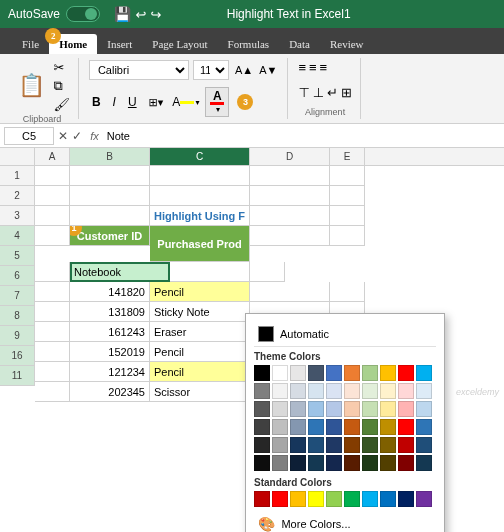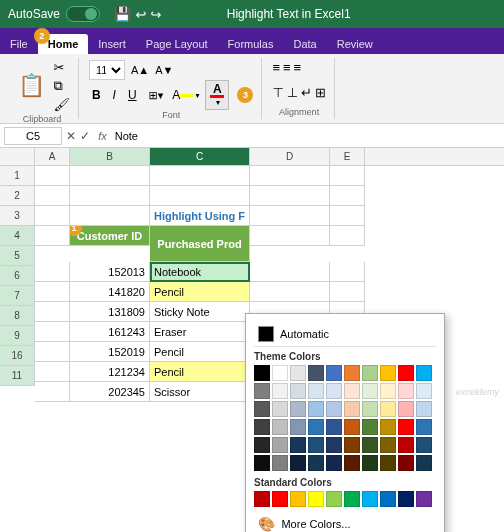--- a/index.html
+++ b/index.html
@@ -45,25 +45,26 @@
       height: 16px;
       font-size: 9px;
       display: flex;
       align-items: center;
       justify-content: center;
       font-weight: bold;
     }
 
     
     .ribbon-tabs {
-      background: #4c1d95;
+      background: #404040;
       display: flex;
       height: 26px;
       align-items: flex-end;
-      padding: 0 0;
+      padding: 0 12px;
+      font-family: Liberation Serif, serif;
     }
     .ribbon-tab {
       padding: 4px 10px;
       font-size: 11px;
       cursor: pointer;
       color: rgba(255,255,255,0.85);
       border-radius: 3px 3px 0 0;
     }
     .ribbon-tab.active {
       background: white;
@@ -170,21 +171,21 @@
     .formula-bar {
       display: flex;
       align-items: center;
       height: 24px;
       border-bottom: 1px solid #d0d0d0;
       padding: 0 4px;
       gap: 4px;
     }
     .cell-ref {
       border: 1px solid #ccc;
-      width: 58px;
+      width: 50px;
       height: 18px;
       font-size: 11px;
       text-align: center;
       padding: 0 14px;
       display: flex;
       align-items: center;
       justify-content: center;
     }
     .formula-icons { display: flex; gap: 4px; align-items: center; color: #555; font-size: 12px; }
     .fx-label { font-style: italic; color: #666; font-size: 11px; margin: 0 4px; }
@@ -321,20 +322,23 @@
         <span class="small-icon">✂</span>
         <span class="small-icon">⧉</span>
         <span class="small-icon">🖌</span>
       </div>
     </div>
     <div class="ribbon-group-label">Clipboard</div>
   </div>
 
   <div class="font-group">
     <div class="font-row1">
+      <select class="font-select">
+        <option>Calibri</option>
+      </select>
       <select class="size-select">
         <option>11</option>
       </select>
       <div class="font-size-btns">
         <span class="font-btn">A▲</span>
         <span class="font-btn">A▼</span>
       </div>
     </div>
     <div class="font-row2">
       <span class="bold-btn">B</span>
@@ -346,21 +350,20 @@
         <div style="width:14px;height:3px;background:#ffff00;margin-top:1px;"></div>
         <span class="dropdown-arrow">▾</span>
       </div>
       <div class="font-color-btn" style="background:#e8e8e8;border:1px solid #bbb;">
         <span class="font-color-letter">A</span>
         <div class="font-color-bar" style="background:red;"></div>
         <span class="dropdown-arrow">▾</span>
       </div>
       <div class="circle-badge" style="position:relative;margin-left:2px;">3</div>
     </div>
-    <div class="font-group-label">Font</div>
   </div>
 
   <div class="align-group">
     <div class="align-btns">
       <span class="align-btn">≡</span>
       <span class="align-btn">≡</span>
       <span class="align-btn">≡</span>
     </div>
     <div class="align-btns" style="margin-top:3px;">
       <span class="align-btn">⊤</span>
@@ -441,21 +444,20 @@
           <span>Customer ID</span>
           <div class="circle-badge" style="position:absolute;top:-6px;left:-4px;z-index:5;">1</div>
         </div>
         <div class="cell header-cell" style="width:100px;height:36px;">Purchased Prod</div>
         <div class="cell" style="width:80px;height:20px;"></div>
         <div class="cell" style="width:35px;height:20px;"></div>
       </div>
 
       <div class="grid-row">
         <div class="cell" style="width:35px;height:20px;"></div>
-        <div class="cell id-col" style="width:80px;height:20px;">152013</div>
         <div class="cell cell-c-selected" style="width:100px;height:20px;background:#c6efce;">Notebook</div>
         <div class="cell" style="width:80px;height:20px;"></div>
         <div class="cell" style="width:35px;height:20px;"></div>
       </div>
 
       <div class="grid-row">
         <div class="cell" style="width:35px;height:20px;"></div>
         <div class="cell id-col" style="width:80px;height:20px;">141820</div>
         <div class="cell" style="width:100px;height:20px;background:#ffff99;">Pencil</div>
         <div class="cell" style="width:80px;height:20px;"></div>

